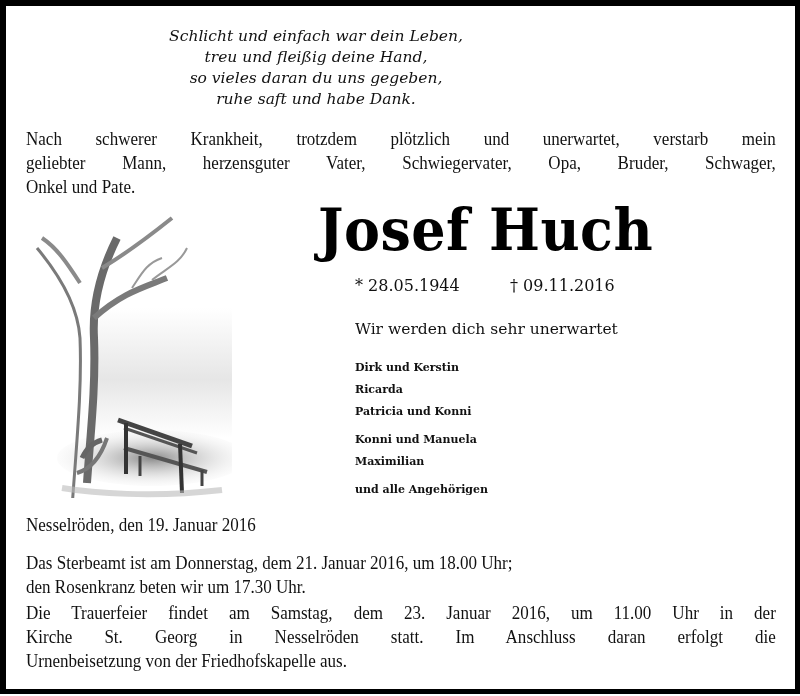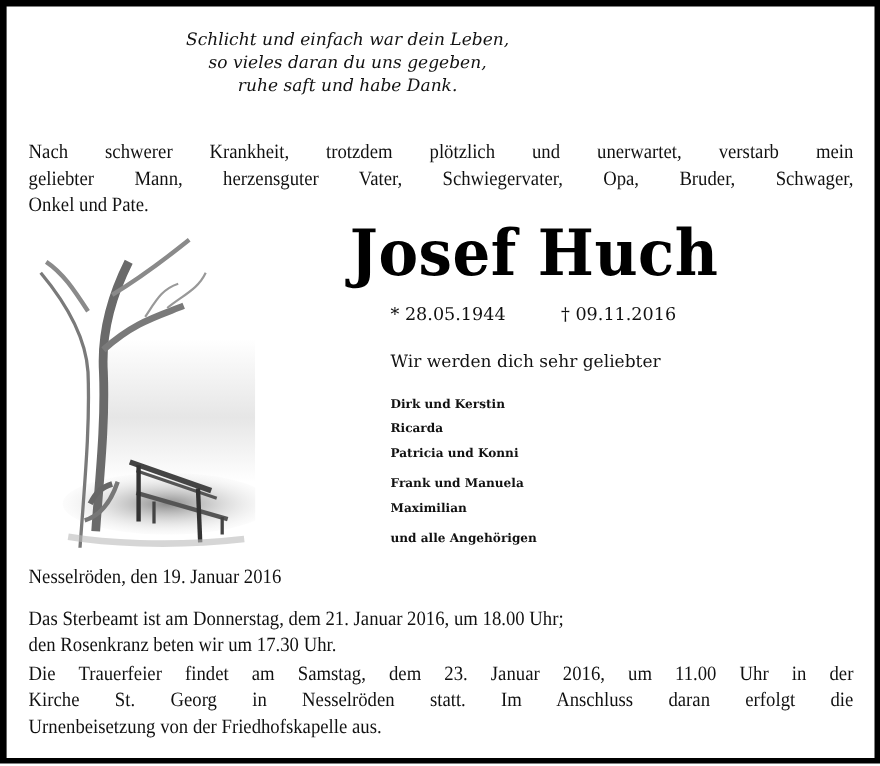--- a/index.html
+++ b/index.html
@@ -39,20 +39,21 @@
   .line { display:block; text-align:justify; text-align-last:justify; }
   .line.end { text-align-last:left; }
 </style>
 </head>
 <body>
 
 <div class="frame"></div>
 
 <div class="poem serif">
   <div>Schlicht und einfach war dein Leben,</div>
+  <div>treu und fleißig deine Hand,</div>
   <div>so vieles daran du uns gegeben,</div>
   <div>ruhe saft und habe Dank.</div>
 </div>
 
 <div class="intro narrow">
   <span class="line">Nach schwerer Krankheit, trotzdem plötzlich und unerwartet, verstarb mein</span>
   <span class="line">geliebter Mann, herzensguter Vater, Schwiegervater, Opa, Bruder, Schwager,</span>
   <span class="line end">Onkel und Pate.</span>
 </div>
 
@@ -89,30 +90,30 @@
     <path d="M108 248 L108 268" stroke="#444" stroke-width="3"></path>
     <path d="M170 262 L170 278" stroke="#444" stroke-width="3"></path>
     <path d="M30 280 C60 285 120 290 190 282" stroke="#bbb" stroke-width="6" fill="none" opacity="0.6"></path>
   </svg>
 </div>
 
 <div class="name">Josef Huch</div>
 <div class="dates born">* 28.05.1944</div>
 <div class="dates died">† 09.11.2016</div>
 
-<div class="miss">Wir werden dich sehr geliebter</div>
+<div class="miss">Wir werden dich sehr unerwartet</div>
 
 <div class="mourners">
   <div class="group">
     <div>Dirk und Kerstin</div>
     <div>Ricarda</div>
     <div>Patricia und Konni</div>
   </div>
   <div class="group">
-    <div>Frank und Manuela</div>
+    <div>Konni und Manuela</div>
     <div>Maximilian</div>
   </div>
   <div class="group">
     <div>und alle Angehörigen</div>
   </div>
 </div>
 
 <div class="place narrow">Nesselröden, den 19. Januar 2016</div>
 
 <div class="p1 narrow">

